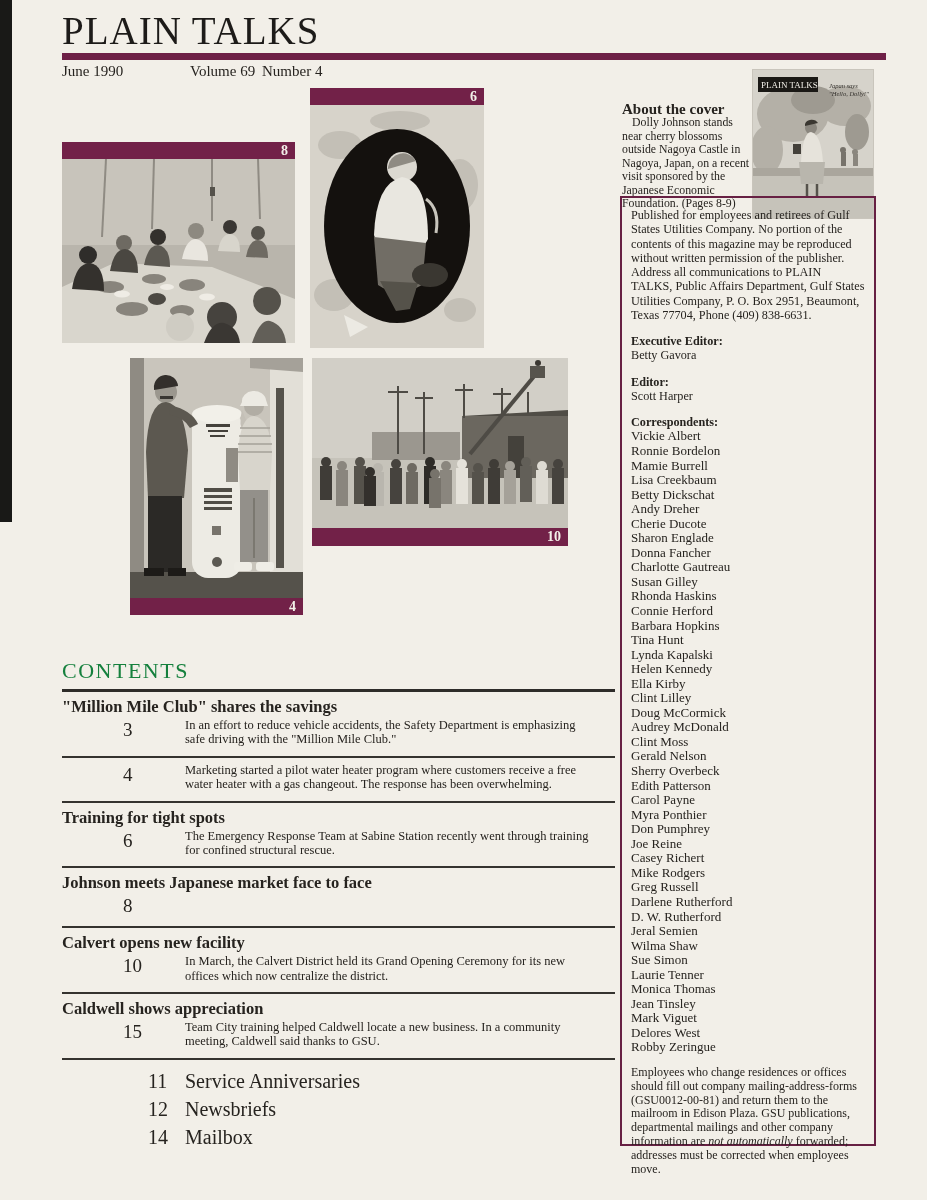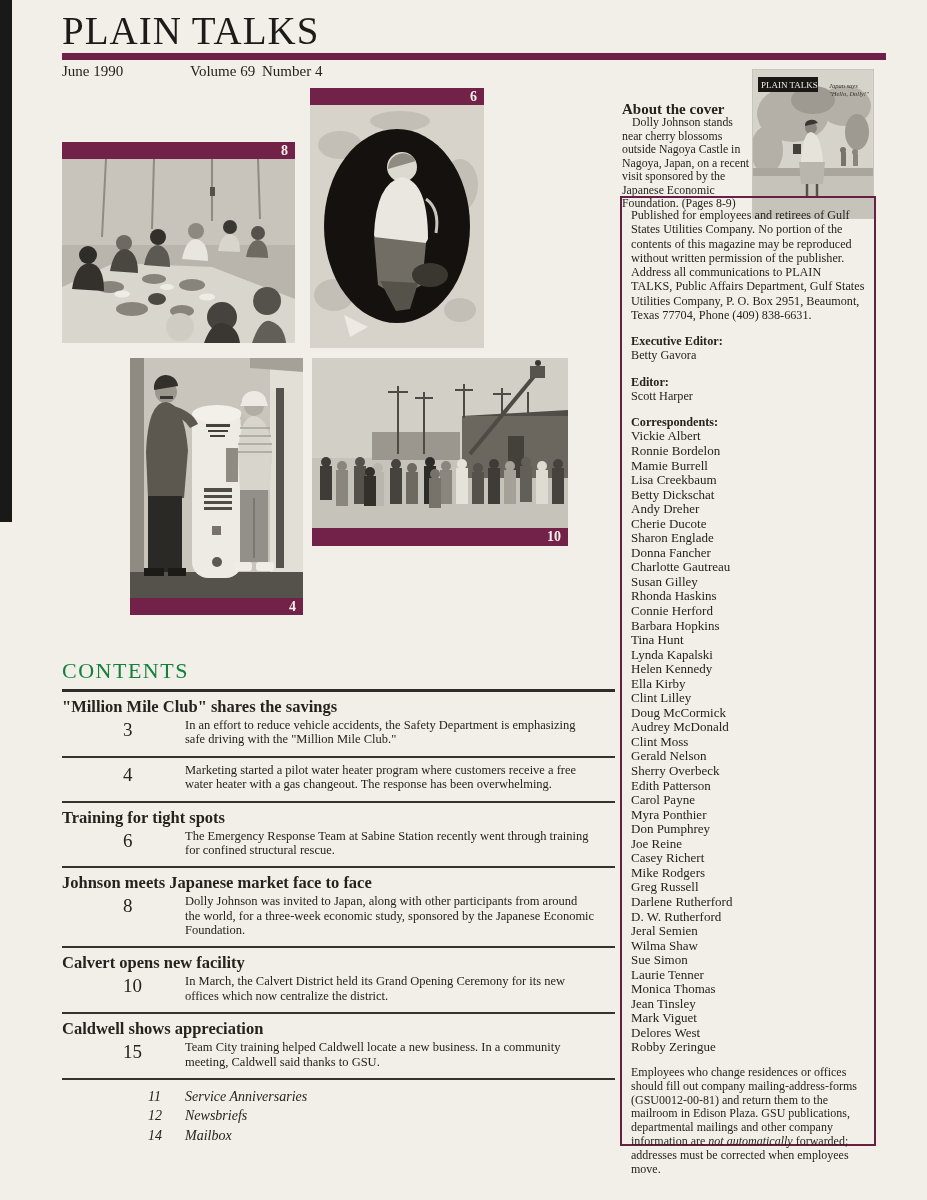--- a/index.html
+++ b/index.html
@@ -49,21 +49,21 @@
   .contents{left:62px;top:658px;width:553px;}
   .contents-heading{font-size:22px;letter-spacing:1.5px;font-weight:normal;
         margin:0 0 5px 0;color:#15803d;}
   .top-rule{height:3px;background:#2e2c29;}
   .feature{border-bottom:2px solid #35332f;padding:5px 0 9px 0;}
   .f-title{font-size:16.5px;font-weight:bold;margin:0 0 1px 0;}
   .f-row{display:flex;padding-left:61px;}
   .f-page{width:62px;font-size:19px;padding-top:1px;}
   .f-desc{width:410px;font-size:12.5px;line-height:1.15;}
   .depts{padding-top:7px;}
-  .dept-row{display:flex;padding-left:86px;font-size:14px;line-height:1.4;font-style:italic;}
+  .dept-row{display:flex;padding-left:86px;font-size:20px;line-height:1.4;}
   .dept-num{width:37px;}
 </style>
 </head>
 <body>
 
 <div id="page">
 
   <div class="abs edge-strip"></div>
 
   <div class="abs masthead">PLAIN TALKS</div>
@@ -433,21 +433,20 @@
       <div class="f-row">
           <div class="f-page">6</div>
         <div class="f-desc">The Emergency Response Team at Sabine Station recently went through training for confined structural rescue.</div>
         </div>
     </div>
 
     <div class="feature">
       <p class="f-title">Johnson meets Japanese market face to face</p>
       <div class="f-row">
           <div class="f-page">8</div>
-        <div class="f-desc">Dolly Johnson was invited to Japan, along with other participants from around the world, for a three-week economic study, sponsored by the Japanese Economic Foundation.</div>
         </div>
     </div>
 
     <div class="feature">
       <p class="f-title">Calvert opens new facility</p>
       <div class="f-row">
           <div class="f-page">10</div>
         <div class="f-desc">In March, the Calvert District held its Grand Opening Ceremony for its new offices which now centralize the district.</div>
         </div>
     </div>

